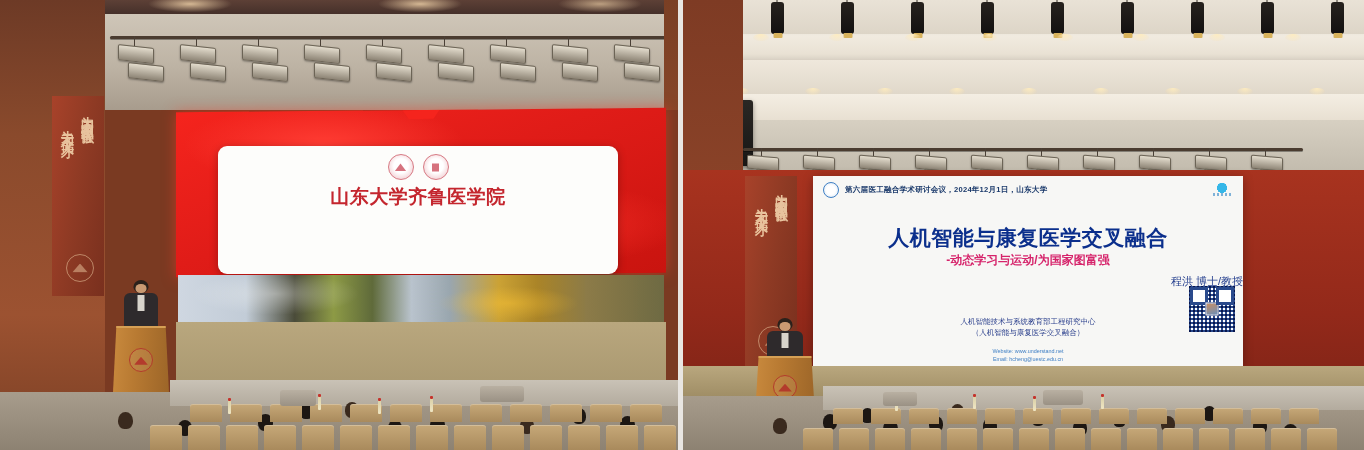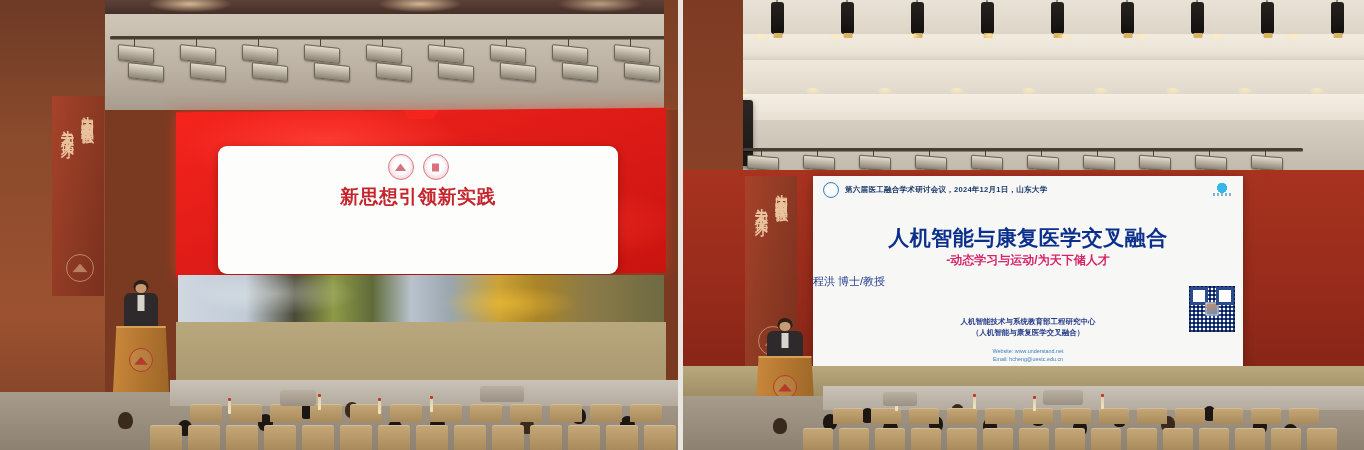--- a/index.html
+++ b/index.html
@@ -135,23 +135,23 @@
   .r-hdr-logo{width:14px;height:14px;border-radius:50%;border:1.2px solid #3f7fc4;
      background:radial-gradient(circle,#fff 45%,#cfe0f2 100%);flex:none;}
   .r-hdr-text{font-size:7.6px;color:#1b3a6b;white-space:nowrap;font-weight:bold;letter-spacing:.2px;}
   .r-hdr-logo2{margin-left:auto;width:22px;height:14px;background:
      radial-gradient(circle at 50% 35%, #35b7e8 35%, transparent 36%);flex:none;position:relative;}
   .r-hdr-logo2::after{content:"";position:absolute;left:2px;bottom:1px;right:2px;height:3px;
      background:repeating-linear-gradient(90deg,#7fb2d8 0 2px,transparent 2px 4px);}
   .r-title{position:absolute;left:0;right:0;top:48px;text-align:center;font-size:21px;font-weight:bold;color:#0b2f8c;
      letter-spacing:.5px;font-family:Liberation Serif, serif;}
   .r-sub{position:absolute;left:0;right:0;top:76px;text-align:center;font-size:12px;font-weight:bold;color:#d6246b;}
-  .r-auth1{position:absolute;left:0;right:0;top:98px;text-align:left;font-size:11px;color:#26408f;}
+  .r-auth1{position:absolute;left:0;right:0;top:98px;text-align:right;font-size:11px;color:#26408f;}
   .r-auth2{position:absolute;left:0;right:0;top:117px;text-align:center;font-size:11px;color:#26408f;}
-  .r-aff{position:absolute;left:0;right:0;top:140px;text-align:center;font-size:7.5px;color:#2a3f8c;line-height:1.5;font-weight:bold;}
+  .r-aff{position:absolute;left:0;right:0;top:140px;text-align:center;font-size:7.5px;color:#2a3f8c;line-height:1.5;}
   .r-contact{position:absolute;left:0;right:0;top:172px;text-align:center;font-size:5.4px;color:#3f7fc4;line-height:1.45;}
   .qr{position:absolute;right:8px;top:110px;width:46px;height:46px;
      background:
        repeating-linear-gradient(90deg,#2a4a8c 0 2px,transparent 2px 4px),
        repeating-linear-gradient(180deg,#2a4a8c 0 2px,transparent 2px 4px),
        #fff;
      background-blend-mode:multiply;}
   .qr::before,.qr::after{content:"";position:absolute;width:12px;height:12px;border:3px solid #2a4a8c;background:#fff;}
   .qr::before{left:1px;top:1px;}
   .qr::after{right:1px;top:1px;}
@@ -209,21 +209,21 @@
 
       <div class="l-led">
         <div class="l-led-tab"></div>
       </div>
 
       <div class="l-card">
         <div class="l-emblems">
           <span class="emb"></span>
           <span class="emb sq"></span>
         </div>
-        <div class="l-t1">新思想引领新实践</div>
+        <div class="l-t1">山东大学齐鲁医学院</div>
       </div>
 
       <div class="l-photo"></div>
       <div class="l-apron"></div>
 
       <div class="banner" style="left:52px;top:96px;width:52px;height:200px;">
         <div class="bn-text" style="left:26px;top:10px;font-size:13px;">为国家图富强</div>
         <div class="bn-text" style="left:6px;top:24px;font-size:13px;">为天下储人才</div>
         <div class="bn-seal" style="left:14px;top:158px;width:26px;height:26px;"></div>
       </div>
@@ -383,21 +383,21 @@
       <div class="r-sidewall r"></div>
       <div class="r-redwall"></div>
 
       <div class="r-screen">
         <div class="r-hdr">
           <span class="r-hdr-logo"></span>
           <span class="r-hdr-text">第六届医工融合学术研讨会议，2024年12月1日，山东大学</span>
           <span class="r-hdr-logo2"></span>
         </div>
         <div class="r-title">人机智能与康复医学交叉融合</div>
-        <div class="r-sub">-动态学习与运动/为天下储人才</div>
+        <div class="r-sub">-动态学习与运动/为国家图富强</div>
         <div class="r-auth1">程洪 博士/教授</div>
         <div class="r-aff">
           <div>人机智能技术与系统教育部工程研究中心</div>
           <div>（人机智能与康复医学交叉融合）</div>
         </div>
         <div class="r-contact">
           <div>Website:  www.understand.net</div>
           <div>Email:  hcheng@uestc.edu.cn</div>
         </div>
         <div class="qr">

